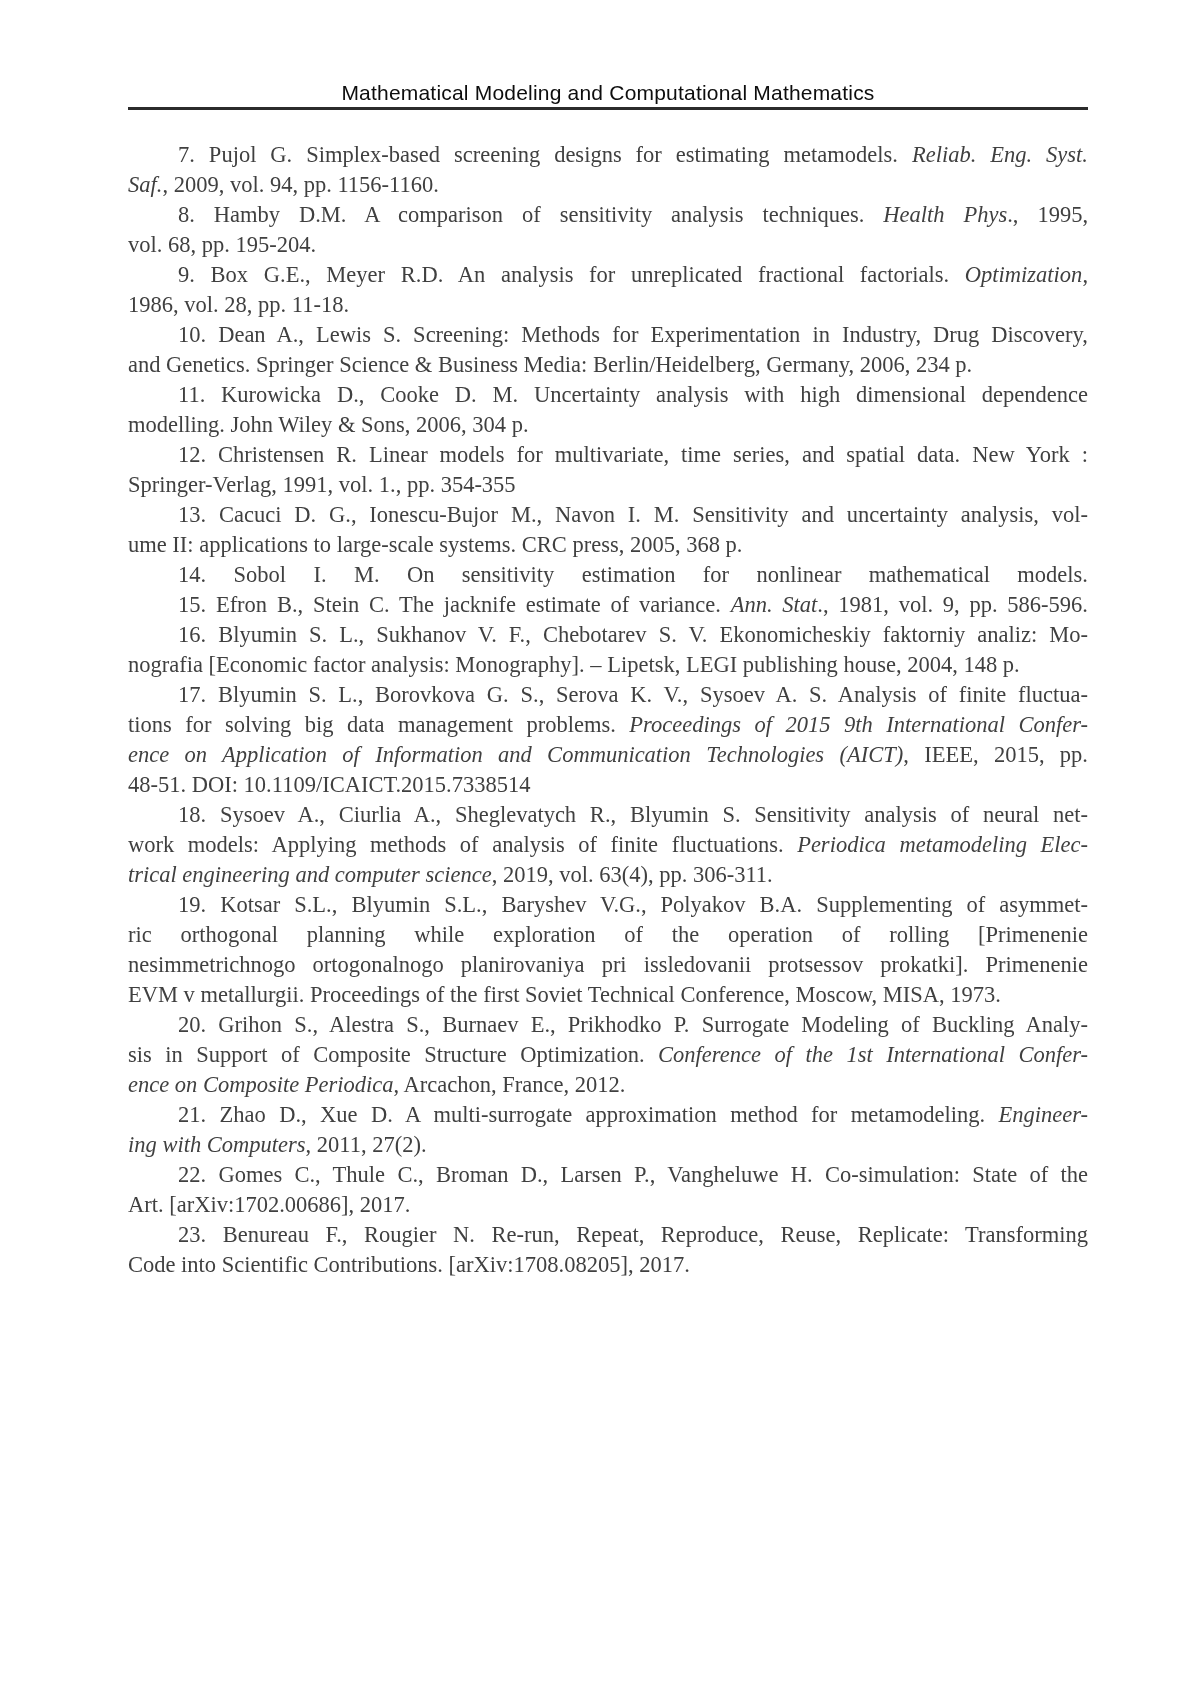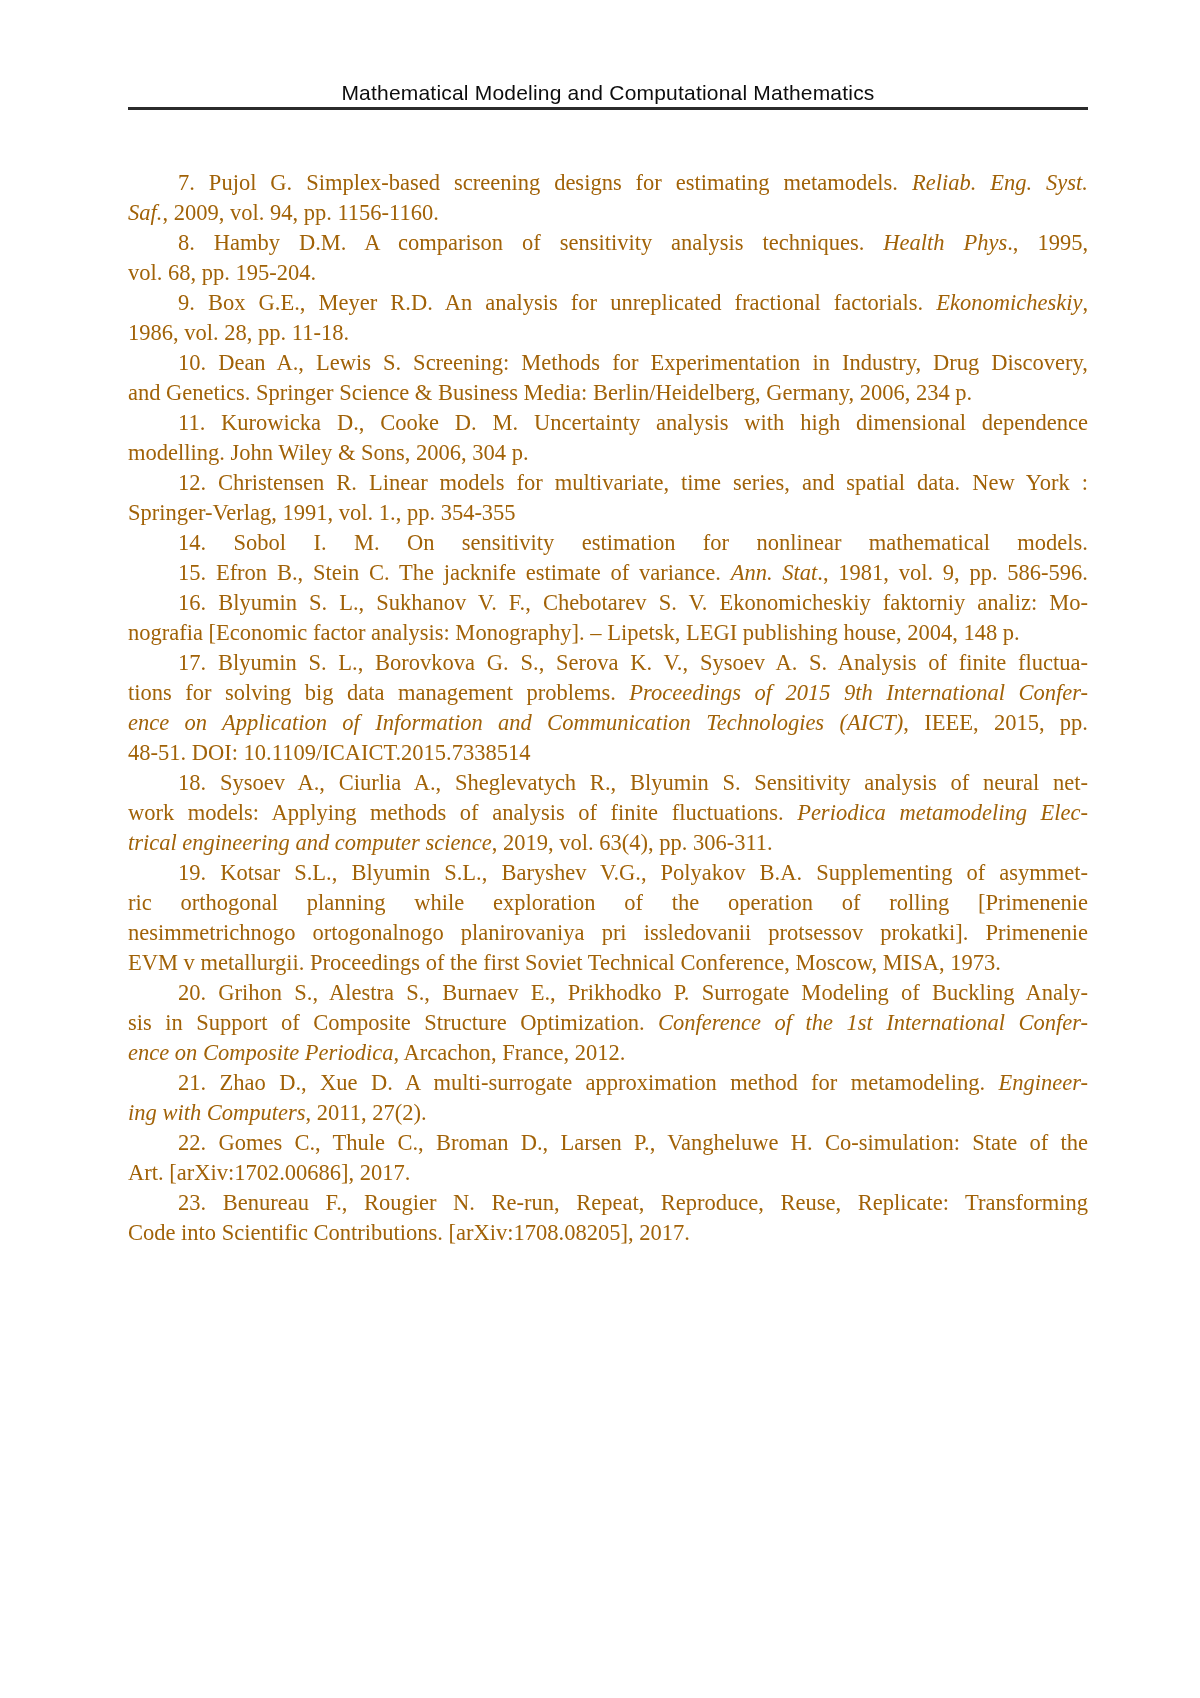--- a/index.html
+++ b/index.html
@@ -26,22 +26,21 @@
     left: 128px; top: 107px; width: 960px; height: 3px;
     background: #2b2b2b;
   }
   
   .refs {
     position: absolute;
     left: 128px; top: 140px; width: 960px;
     font-family: "Liberation Serif", "DejaVu Serif", serif;
     font-size: 22.5px;
     line-height: 30px;
-    color: #a16207;
-    margin-top: 28px;
+    color: #404040;
   }
   .ref { margin: 0; padding: 0; }
   .ref-line {
     text-align: justify;
     text-align-last: justify;
     overflow: hidden;
     white-space: normal;
   }
   .ref-line.first { padding-left: 50px; }
   .ref-line.last { text-align-last: left; }
@@ -81,34 +80,38 @@
   <main class="refs" id="refs">
       <div class="ref">
         <div class="ref-line first"><span>7. Pujol G. Simplex-based screening designs for estimating metamodels. </span><em>Reliab. Eng. Syst.</em></div>
         <div class="ref-line last"><em>Saf.</em><span>, 2009, vol. 94, pp. 1156-1160.</span></div>
       </div>
       <div class="ref">
         <div class="ref-line first"><span>8. Hamby D.M. A comparison of sensitivity analysis techniques. </span><em>Health Phys</em><span>., 1995,</span></div>
         <div class="ref-line last"><span>vol. 68, pp. 195-204.</span></div>
       </div>
       <div class="ref">
-        <div class="ref-line first"><span>9. Box G.E., Meyer R.D. An analysis for unreplicated fractional factorials. </span><em>Ekonomicheskiy</em><span>,</span></div>
+        <div class="ref-line first"><span>9. Box G.E., Meyer R.D. An analysis for unreplicated fractional factorials. </span><em>Optimization</em><span>,</span></div>
         <div class="ref-line last"><span>1986, vol. 28, pp. 11-18.</span></div>
       </div>
       <div class="ref">
         <div class="ref-line first"><span>10. Dean A., Lewis S. Screening: Methods for Experimentation in Industry, Drug Discovery,</span></div>
         <div class="ref-line last"><span>and Genetics. Springer Science &amp; Business Media: Berlin/Heidelberg, Germany, 2006, 234 p.</span></div>
       </div>
       <div class="ref">
         <div class="ref-line first"><span>11. Kurowicka D., Cooke D. M. Uncertainty analysis with high dimensional dependence</span></div>
         <div class="ref-line last"><span>modelling. John Wiley &amp; Sons, 2006, 304 p.</span></div>
       </div>
       <div class="ref">
         <div class="ref-line first"><span>12. Christensen R. Linear models for multivariate, time series, and spatial data. New York :</span></div>
         <div class="ref-line last"><span>Springer-Verlag, 1991, vol. 1., pp. 354-355</span></div>
+      </div>
+      <div class="ref">
+        <div class="ref-line first"><span>13. Cacuci D. G., Ionescu-Bujor M., Navon I. M. Sensitivity and uncertainty analysis, vol-</span></div>
+        <div class="ref-line last"><span>ume II: applications to large-scale systems. CRC press, 2005, 368 p.</span></div>
       </div>
       <div class="ref">
         <div class="ref-line first"><span>14. Sobol I. M. On sensitivity estimation for nonlinear mathematical models.</span></div>
       </div>
       <div class="ref">
         <div class="ref-line first"><span>15. Efron B., Stein C. The jacknife estimate of variance. </span><em>Ann. Stat</em><span>., 1981, vol. 9, pp. 586-596.</span></div>
       </div>
       <div class="ref">
         <div class="ref-line first"><span>16. Blyumin S. L., Sukhanov V. F., Chebotarev S. V. Ekonomicheskiy faktorniy analiz: Mo-</span></div>
         <div class="ref-line last"><span>nografia [Economic factor analysis: Monography]. – Lipetsk, LEGI publishing house, 2004, 148 p.</span></div>

